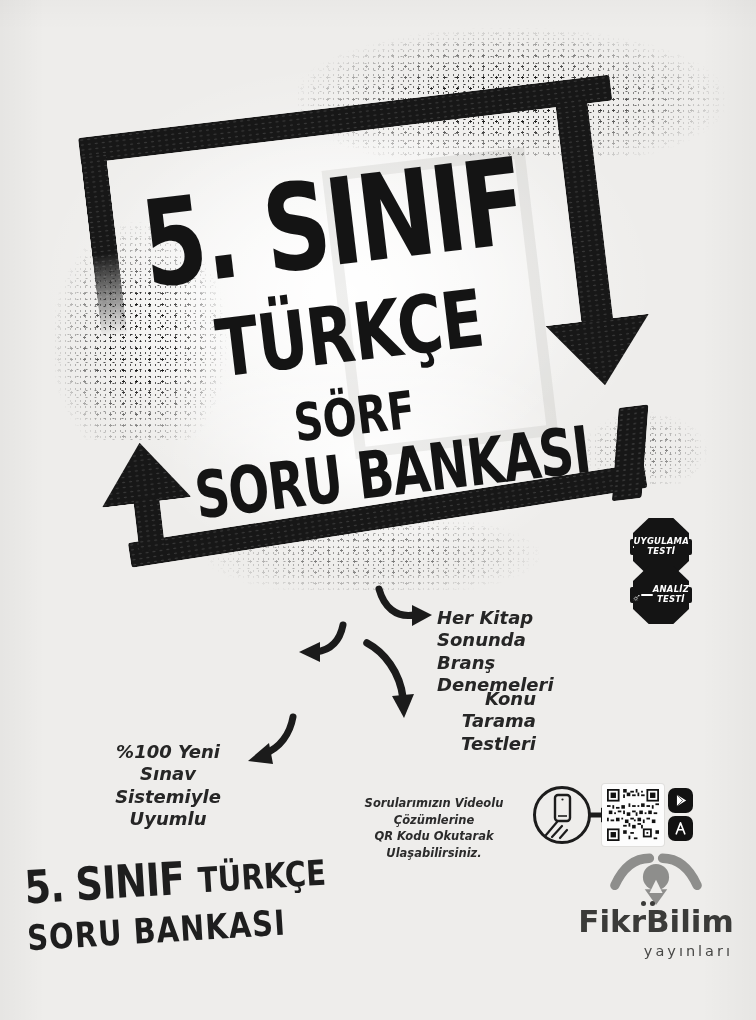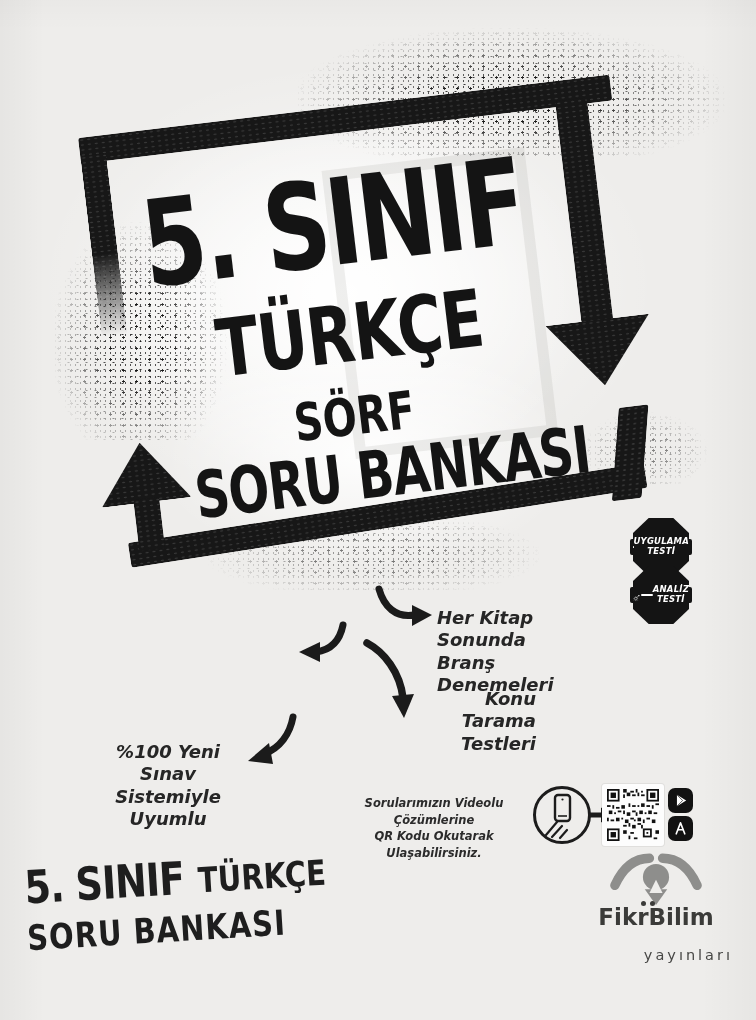--- a/index.html
+++ b/index.html
@@ -105,26 +105,26 @@
     transform:rotate(-3.5deg);transform-origin:left bottom;}
   .ft1-grade{font-size:38px;font-weight:bold;color:#1e1e1e;letter-spacing:-1px;
     display:inline-block;transform:scaleY(1.2);}
   .ft1-subject{font-size:29px;font-weight:bold;color:#1e1e1e;
     display:inline-block;transform:scaleY(1.2);}
   .ft2{left:26px;top:918px;font-size:29px;font-weight:bold;color:#1e1e1e;
     letter-spacing:1px;transform:rotate(-3.5deg) scaleY(1.2);transform-origin:left top;}
 
   .publisher{left:563px;top:848px;width:186px;}
   .pub-symbol{display:block;margin:0 auto;width:96px;height:58px;}
-  .pub-name{position:relative;text-align:center;font-size:23px;font-weight:bold;
+  .pub-name{position:relative;text-align:center;font-size:31px;font-weight:bold;
     color:#3b3b39;margin-top:0;line-height:1;}
   .b-dots{position:absolute;top:-5px;left:calc(50% - 15px);width:5px;height:5px;
     border-radius:50%;background:#3b3b39;box-shadow:9px 0 0 #3b3b39;}
   .pub-tagline{text-align:right;padding-right:16px;font-size:14.5px;
-    letter-spacing:3px;color:#474745;margin-top:18px;}
+    letter-spacing:3px;color:#474745;margin-top:6px;}
 </style>
 </head>
 <body>
 
 <div class="page">
 
   <div class="abs wash1"></div>
   <div class="abs wash2"></div>
   <div class="abs ghost"></div>
   <div class="splat splat-top"></div>

